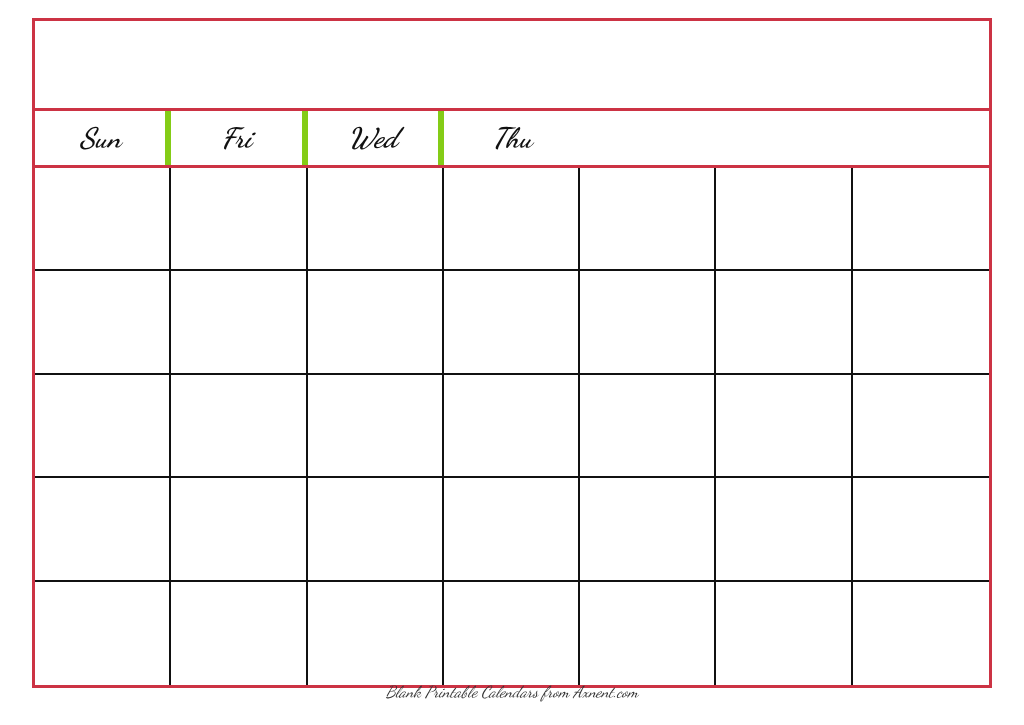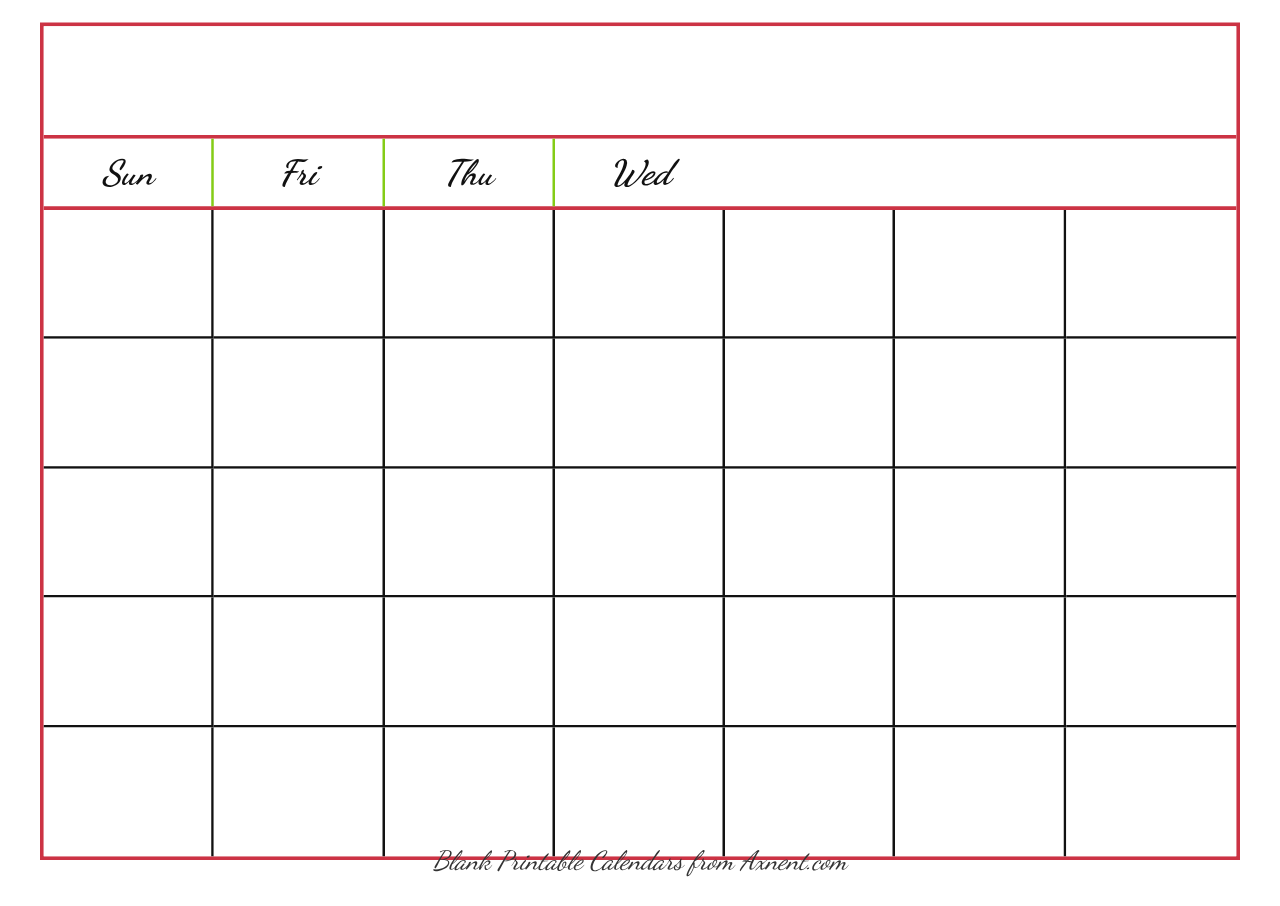--- a/index.html
+++ b/index.html
@@ -40,21 +40,21 @@
     }
 
     .day-header {
       padding: 10px 0;
       text-align: center;
       font-family: 'Brush Script MT', 'Dancing Script', cursive;
       font-style: italic;
       font-size: 28px;
       font-weight: bold;
       color: #111;
-      border-right: 2px solid #84cc16;
+      border-right: 6px solid #84cc16;
     }
 
     .day-header:last-child {
       border-right: none;
     }
 
     .calendar-grid {
       display: grid;
       grid-template-columns: repeat(7, 1fr);
       grid-template-rows: repeat(5, 1fr);
@@ -74,21 +74,21 @@
 
     .calendar-cell:nth-last-child(-n+7) {
       border-bottom: none;
     }
 
     .footer {
       text-align: center;
       padding: 6px 0;
       font-family: 'Brush Script MT', 'Dancing Script', cursive;
       font-style: italic;
-      font-size: 21px;
+      font-size: 16px;
       color: #333;
       position: absolute;
       bottom: 18px;
       left: 0;
       right: 0;
     }
 
     .page-outer {
       position: relative;
       width: 1024px;
@@ -104,22 +104,22 @@
 </head>
 <body>
 
 <div class="page-outer">
   <div class="calendar-container">
     <div class="title-row"></div>
 
     <div class="days-header">
       <div class="day-header">Sun</div>
       <div class="day-header">Fri</div>
+      <div class="day-header">Wed</div>
       <div class="day-header">Thu</div>
-      <div class="day-header">Wed</div>
     </div>
 
     <div class="calendar-grid">
 
       <div class="calendar-cell"></div>
       <div class="calendar-cell"></div>
       <div class="calendar-cell"></div>
       <div class="calendar-cell"></div>
       <div class="calendar-cell"></div>
       <div class="calendar-cell"></div>

